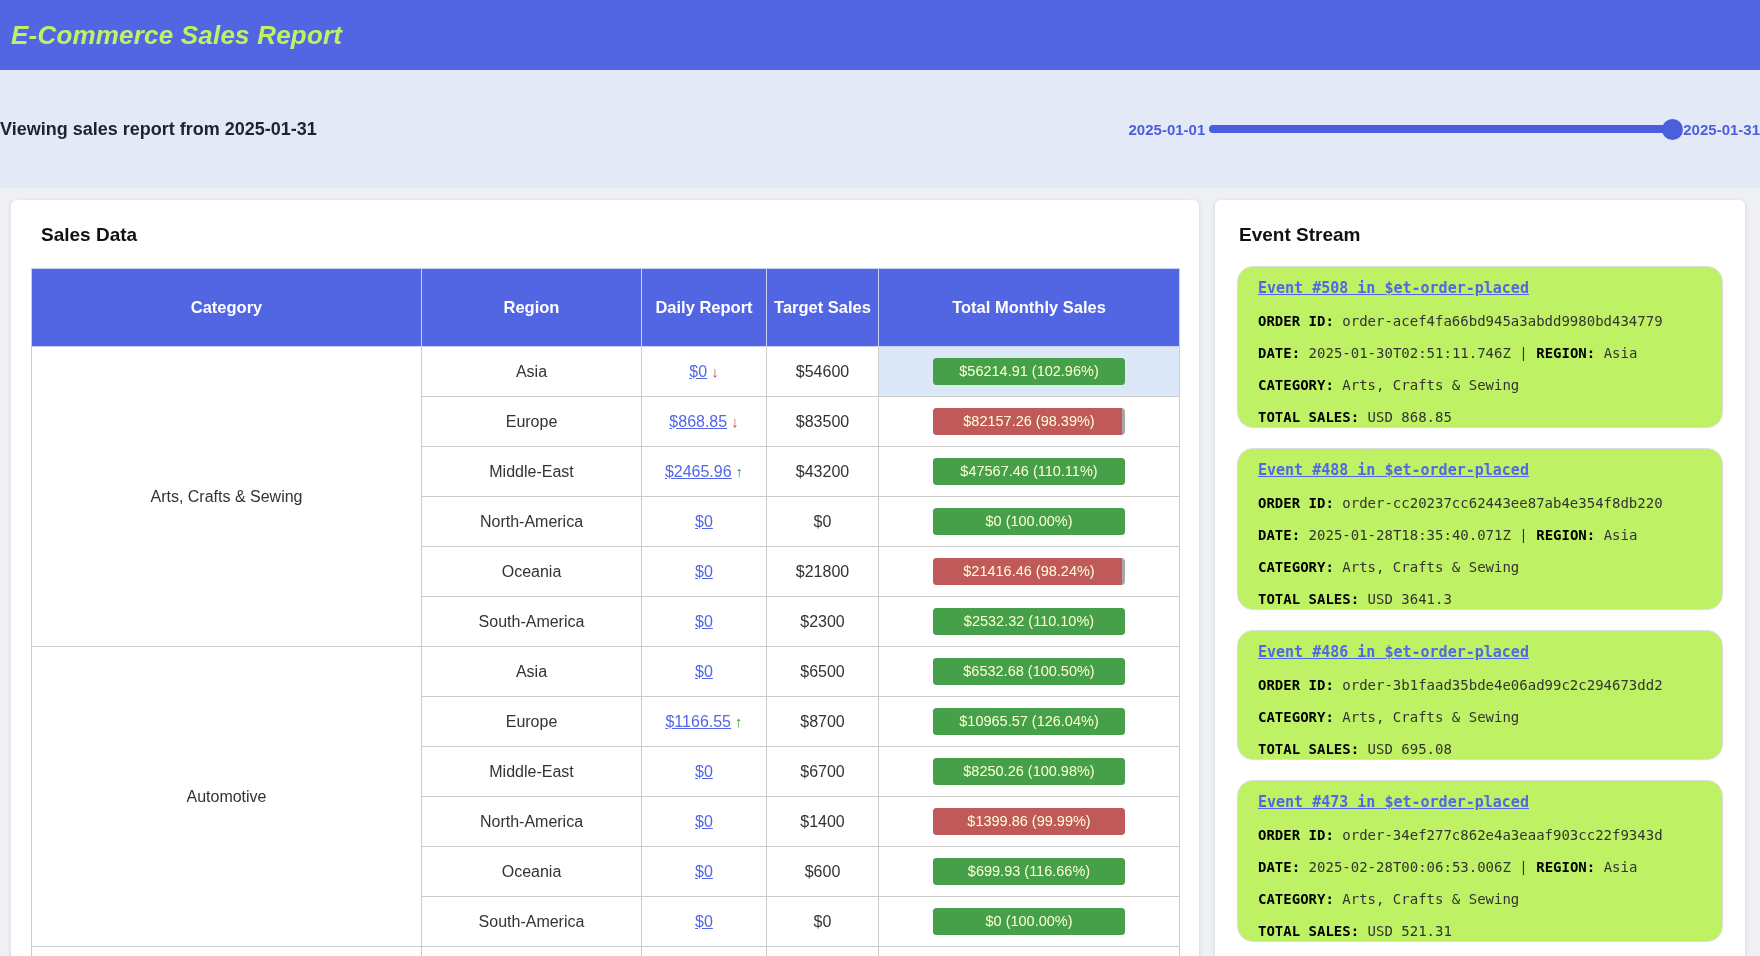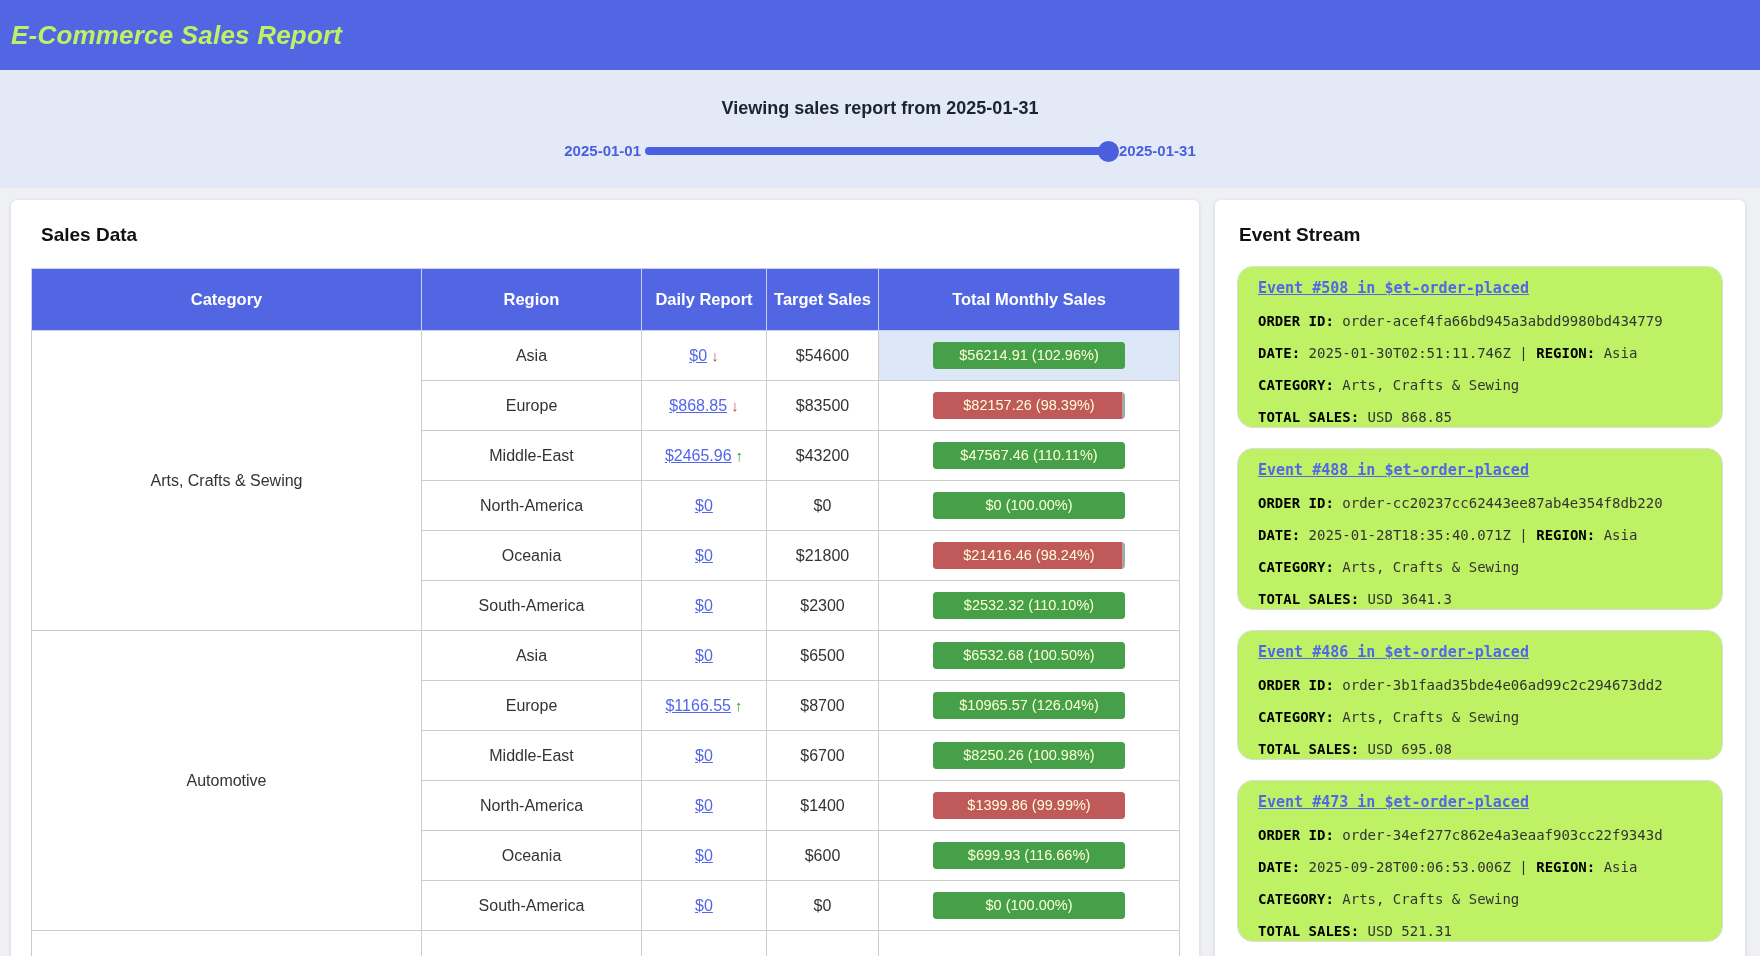--- a/index.html
+++ b/index.html
@@ -23,21 +23,21 @@
   }
   
   .app-header{height:70px;background:var(--header-blue);}
   .app-header h1{
     margin:0;padding-left:11px;line-height:70px;
     color:#bef264;font-size:26px;font-weight:bold;letter-spacing:.2px;font-style:italic;
   }
   
   .filter-bar{
     height:118px;background:var(--filter-bg);
-    display:flex;flex-direction:column;align-items:center;justify-content:center;gap:22px;
+    display:flex;flex-direction:row;align-items:center;justify-content:space-between;gap:22px;
   }
   .filter-heading{font-size:18px;font-weight:bold;color:#1c2430;}
   .slider-row{display:flex;align-items:center;gap:4px;}
   .slider-label{font-size:15px;font-weight:bold;color:var(--accent);}
   .slider{position:relative;width:470px;height:20px;cursor:pointer;}
   .slider-track{
     position:absolute;left:0;right:0;top:6px;height:8px;border-radius:5px;
     background:var(--accent);
   }
   .slider-thumb{
@@ -48,21 +48,21 @@
   .content{display:flex;align-items:flex-start;gap:16px;padding:12px 15px 0 11px;}
   .card{
     background:#fff;border-radius:6px;
     box-shadow:0 1px 4px rgba(30,40,90,.14);
   }
   .sales-card{width:1188px;flex:none;padding:16px 20px;min-height:940px;}
   .sales-card h2{margin:8px 0 22px 10px;font-size:19px;color:#111;}
   table{border-collapse:collapse;width:1148px;table-layout:fixed;}
   th{
     background:var(--header-blue);color:#fff;font-size:16.5px;font-weight:bold;
-    height:62px;border:1px solid #c9d0f2;padding:4px;
+    height:78px;border:1px solid #c9d0f2;padding:4px;
   }
   td{
     border:1px solid #ccc;height:50px;text-align:center;
     font-size:16px;color:#333;background:#fff;padding:2px 6px;
   }
   td.category-cell{font-size:16px;color:#333;}
   a.daily-link{color:var(--link);text-decoration:underline;}
   .trend{font-size:15px;margin-left:4px;}
   .trend.up{color:#3d9e42;}
   .trend.down{color:#c0504d;}
@@ -368,21 +368,21 @@
     </div>
   </div>
         <div class="event-card">
     <a href="#" class="event-link">Event #473 in $et-order-placed</a>
     <div class="event-line">
       <span class="elabel">ORDER ID:</span>
       <span>order-34ef277c862e4a3eaaf903cc22f9343d</span>
     </div>
     <div class="event-line">
       <span class="elabel">DATE:</span>
-      <span>2025-09-28T00:06:53.006Z</span>
+      <span>2025-02-28T00:06:53.006Z</span>
       <span class="sep">|</span>
       <span class="elabel">REGION:</span>
       <span>Asia</span>
     </div>
     <div class="event-line">
       <span class="elabel">CATEGORY:</span>
       <span>Arts, Crafts &amp; Sewing</span>
     </div>
     <div class="event-line">
       <span class="elabel">TOTAL SALES:</span>

